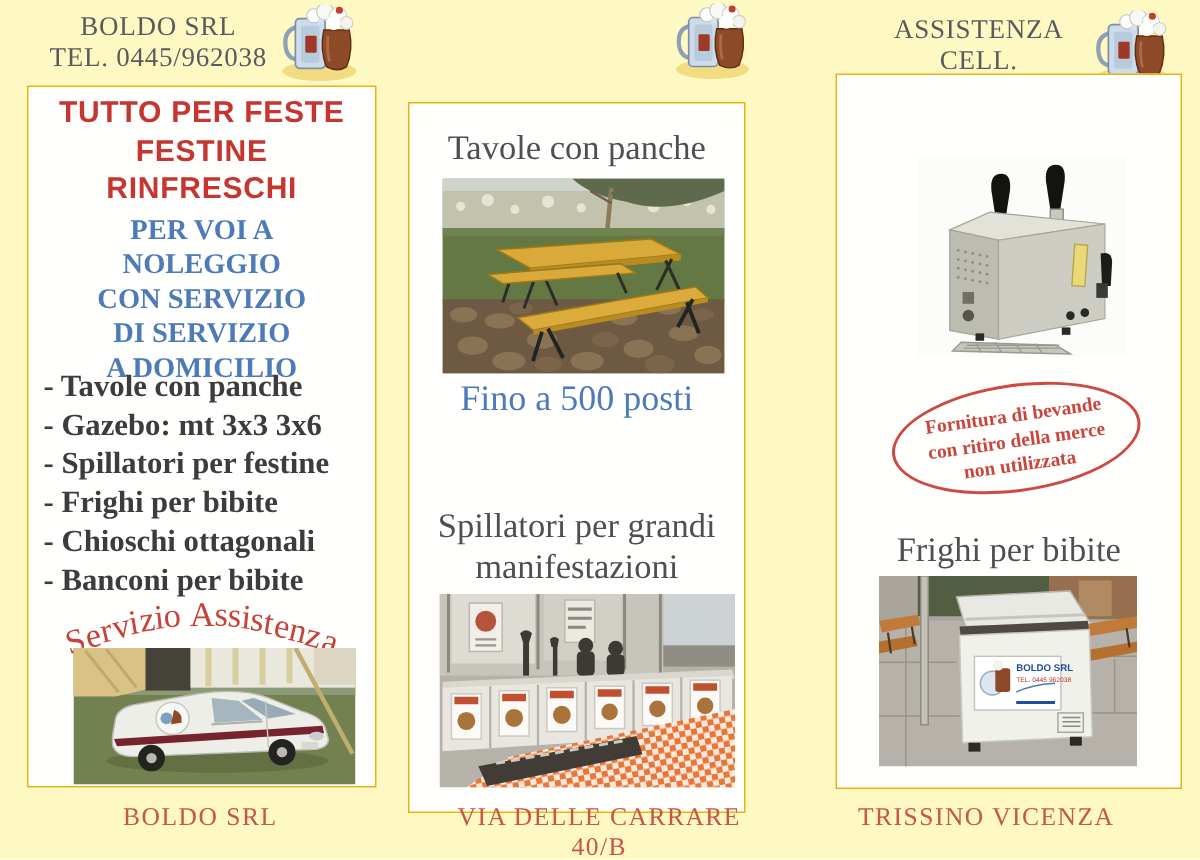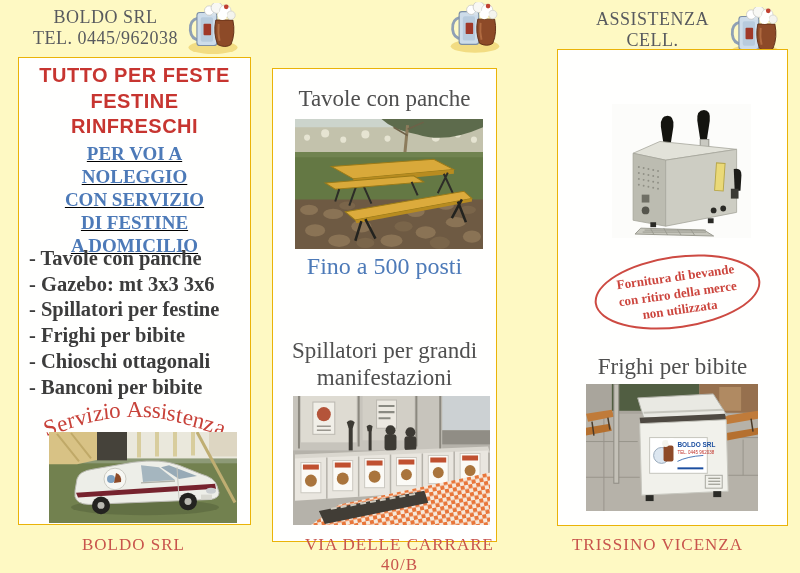--- a/index.html
+++ b/index.html
@@ -81,25 +81,25 @@
         <use href="#mugs"></use>
       </svg>
   </div>
 
   <div class="panel" style="left:18px;top:57px;width:231px;height:466px;">
     <div class="abs" style="top:5px;width:100%;">
       <div class="red-title">TUTTO PER FESTE</div>
       <div class="red-title">FESTINE</div>
       <div class="red-title">RINFRESCHI</div>
     </div>
-    <div class="abs" style="top:84px;width:100%;text-decoration:underline;">
+    <div class="abs" style="top:84px;width:100%;">
       <div class="blue-sub">PER VOI A</div>
       <div class="blue-sub">NOLEGGIO</div>
       <div class="blue-sub">CON SERVIZIO</div>
-      <div class="blue-sub">DI FESTINE</div>
+      <div class="blue-sub">DI SERVIZIO</div>
       <div class="blue-sub">A DOMICILIO</div>
     </div>
     <div class="abs list" style="top:188px;width:100%;font-weight:bold;">
       <div>- Tavole con panche</div>
       <div>- Gazebo: mt 3x3 3x6</div>
       <div>- Spillatori per festine</div>
       <div>- Frighi per bibite</div>
       <div>- Chioschi ottagonali</div>
       <div>- Banconi per bibite</div>
     </div>

